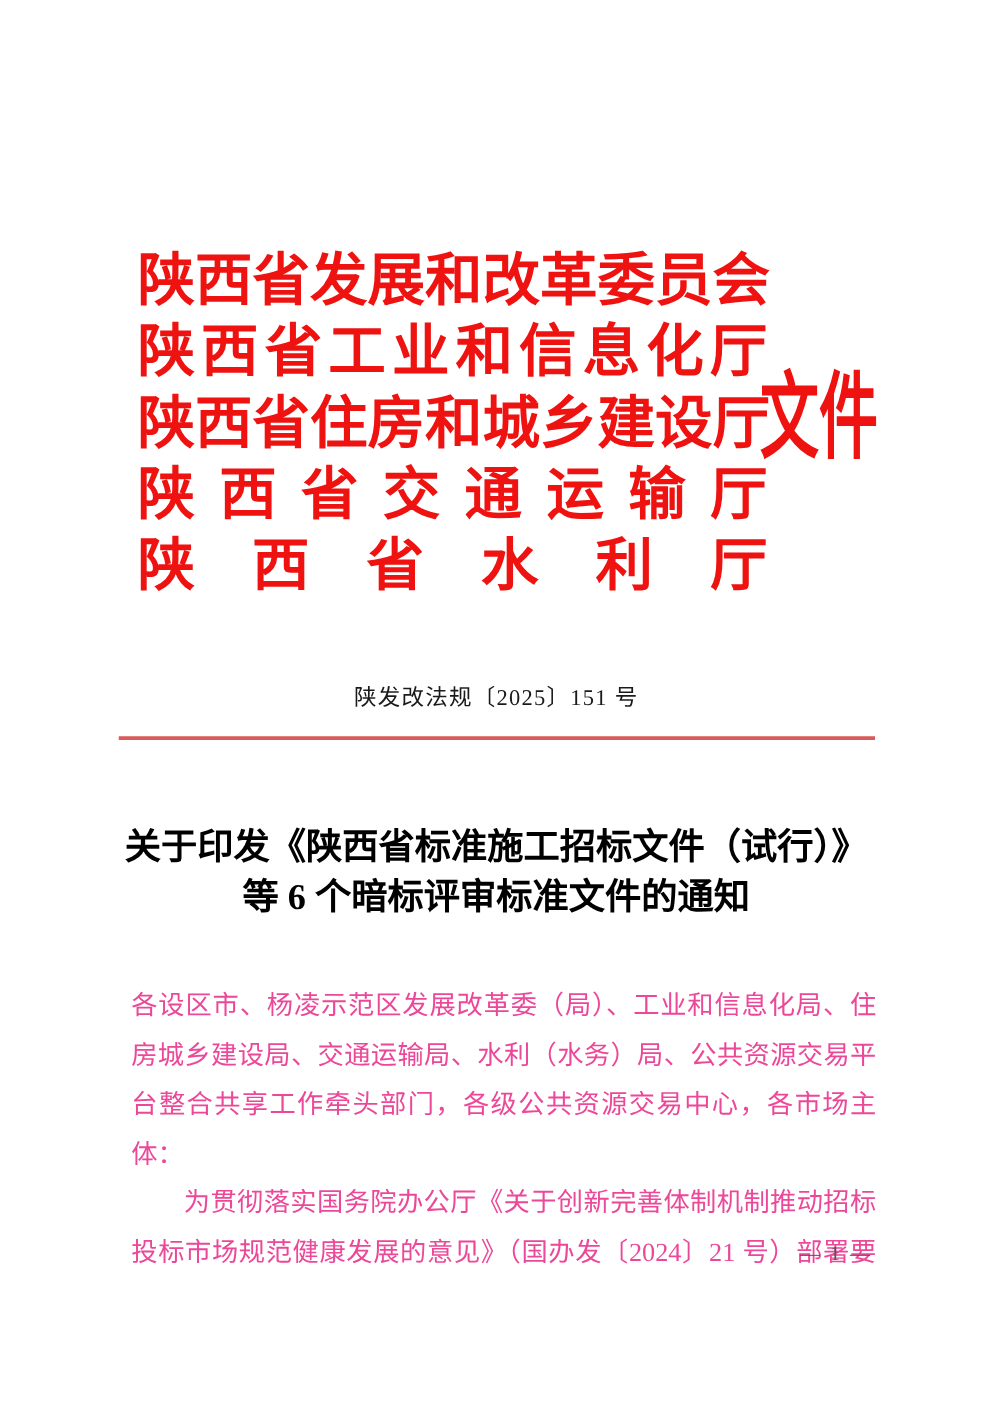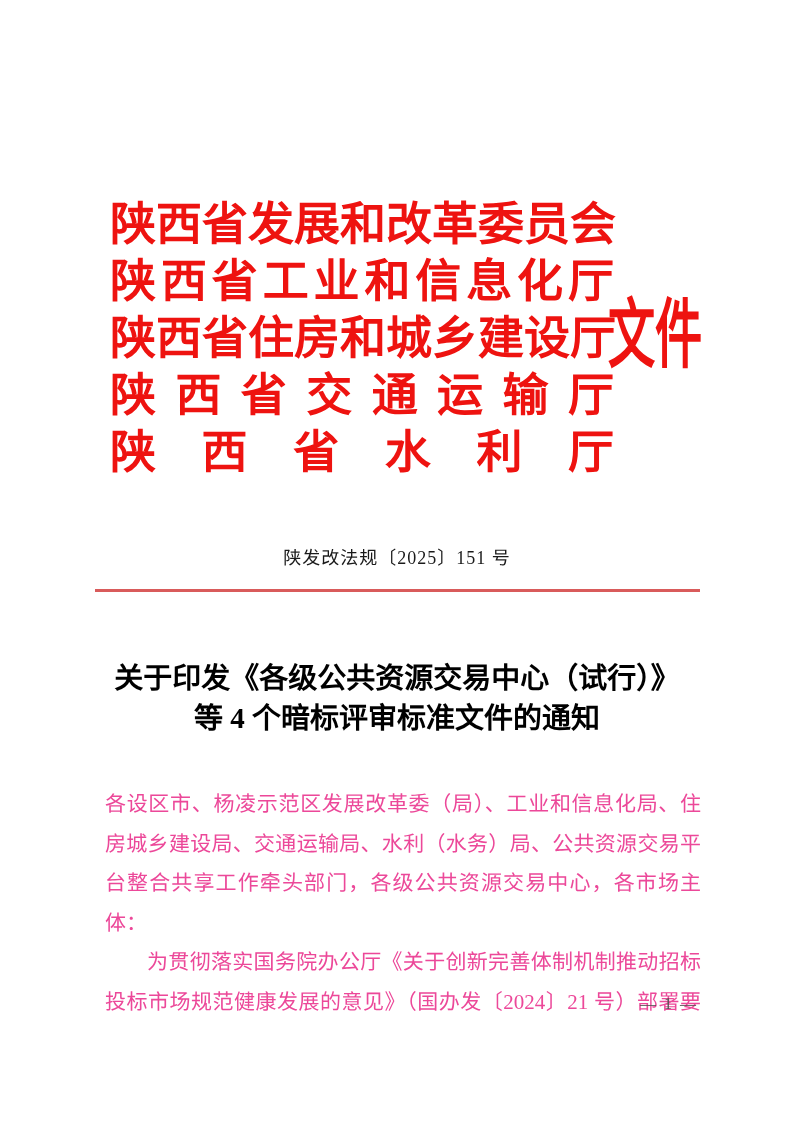--- a/index.html
+++ b/index.html
@@ -185,22 +185,22 @@
       </div>
   </div>
 
   <div class="doc-type">文件</div>
 
   <div class="doc-number">陕发改法规〔2025〕151 号</div>
 
   <div class="red-line"></div>
 
   <h1 class="title">
-    <span class="title-line">关于印发《各级公共资源交易中心（试行）》</span>
-    <span class="title-line">等 4 个暗标评审标准文件的通知</span>
+    <span class="title-line">关于印发《陕西省标准施工招标文件（试行）》</span>
+    <span class="title-line">等 6 个暗标评审标准文件的通知</span>
   </h1>
 
   <div class="body-block">
     <p>各设区市、杨凌示范区发展改革委（局）、工业和信息化局、住房城乡建设局、交通运输局、水利（水务）局、公共资源交易平台整合共享工作牵头部门，各级公共资源交易中心，各市场主体：</p>
     <p class="indented">为贯彻落实国务院办公厅《关于创新完善体制机制推动招标投标市场规范健康发展的意见》（国办发〔2024〕21 号）部署要</p>
   </div>
 
   <div class="page-number">— 1 —</div>
 
 </div>

